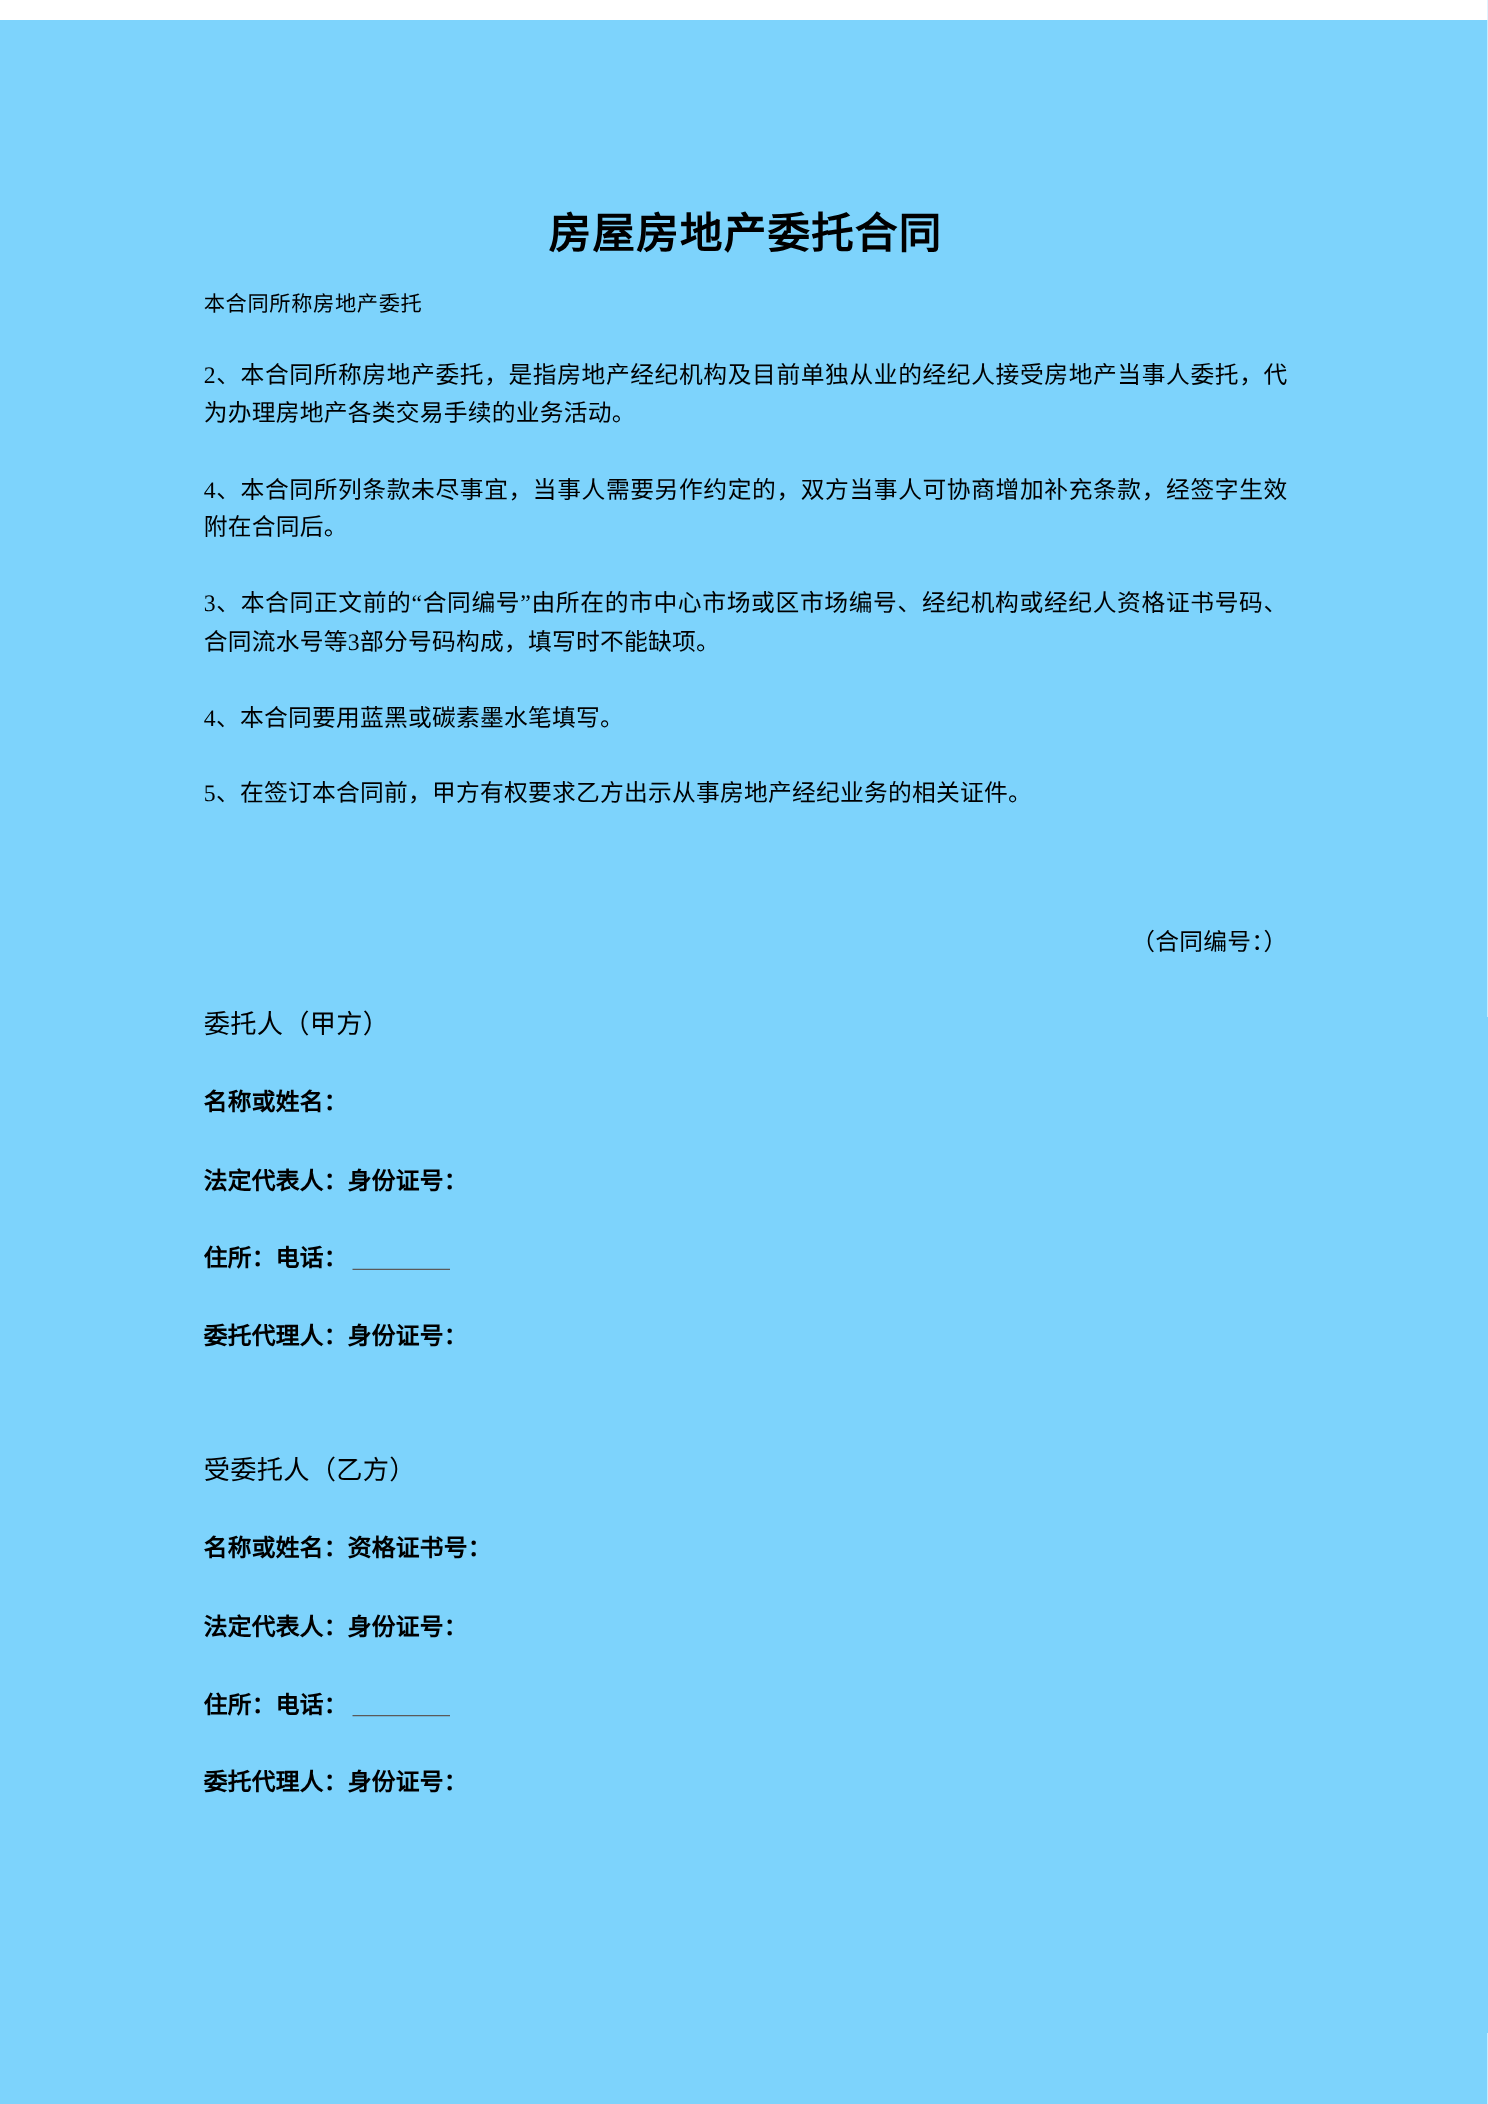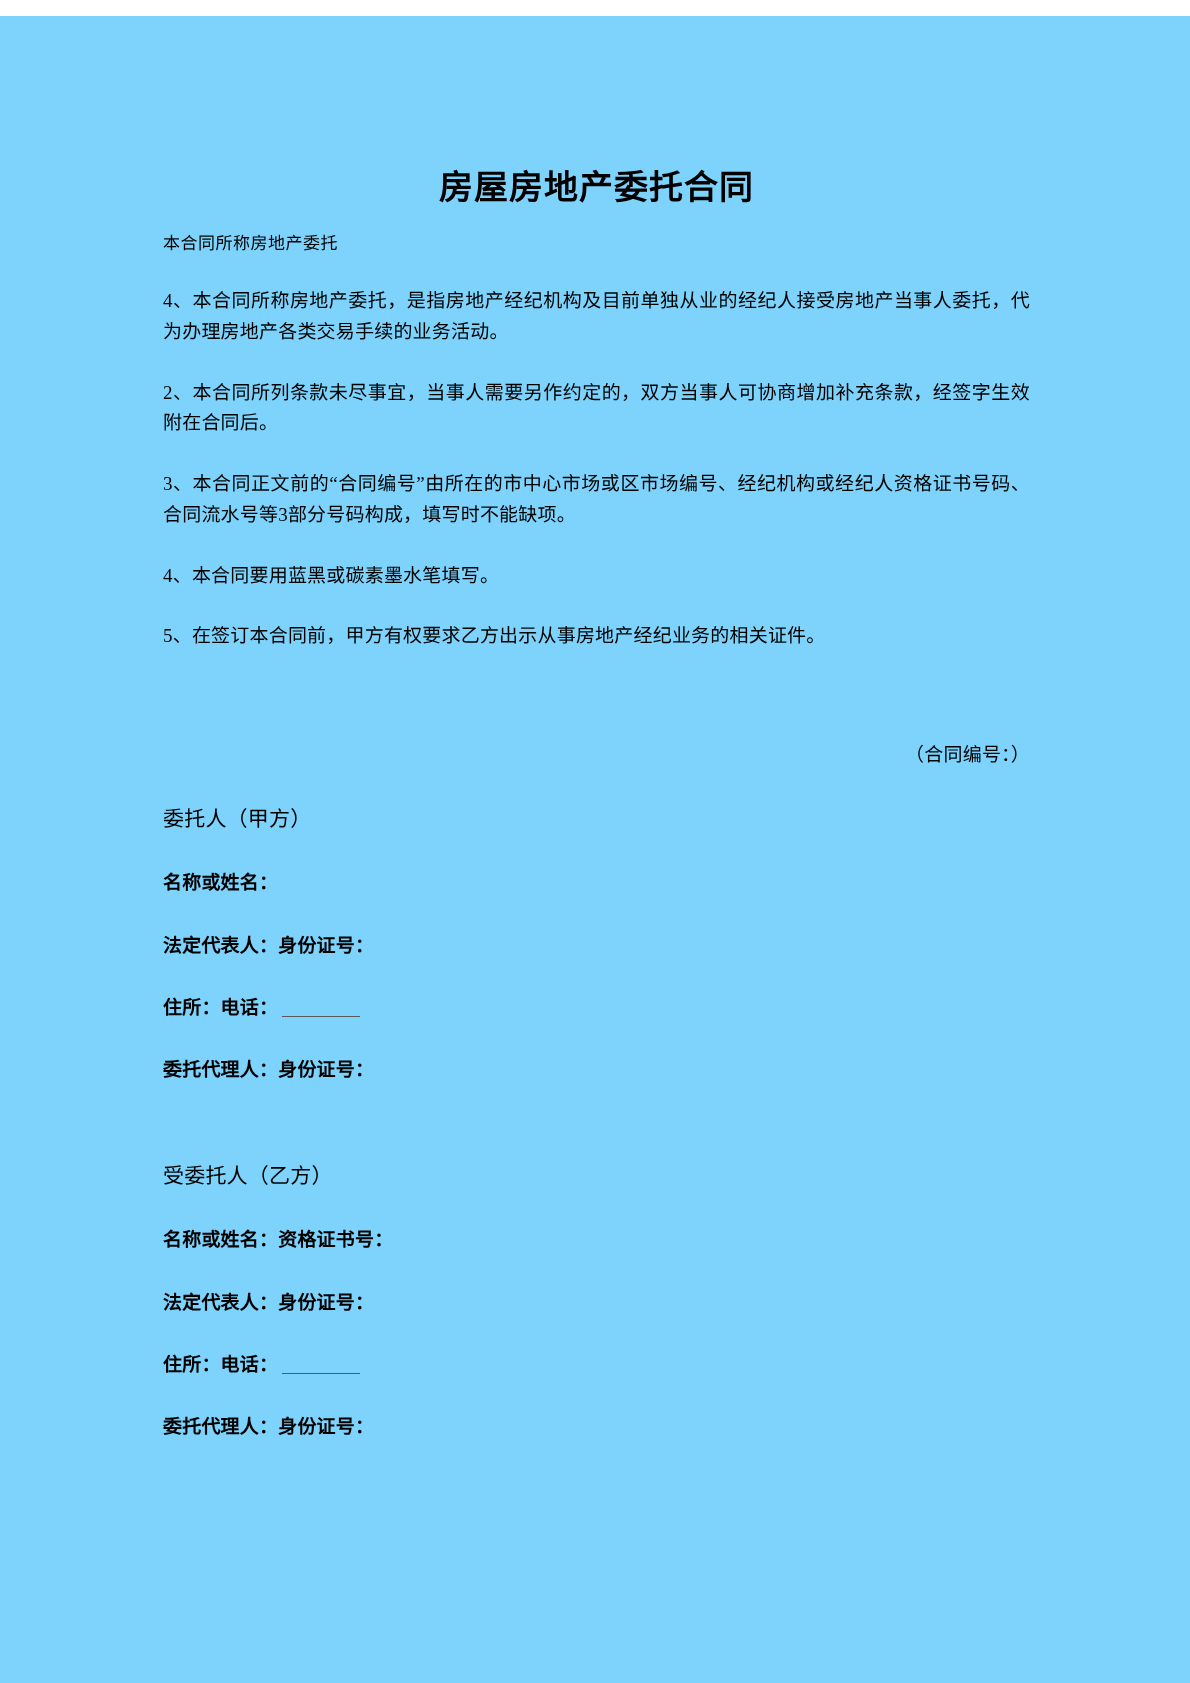--- a/index.html
+++ b/index.html
@@ -92,22 +92,22 @@
 </style>
 </head>
 <body>
 
 <div class="page">
 
   <h1 class="doc-title">房屋房地产委托合同</h1>
 
   <p class="subtitle">本合同所称房地产委托</p>
 
-  <p class="para">4、本合同所称房地产委托，是指房地产经纪机构及目前单独从业的经纪人接受房地产当事人委托，代为办理房地产各类交易手续的业务活动。</p>
-  <p class="para">2、本合同所列条款未尽事宜，当事人需要另作约定的，双方当事人可协商增加补充条款，经签字生效附在合同后。</p>
+  <p class="para">2、本合同所称房地产委托，是指房地产经纪机构及目前单独从业的经纪人接受房地产当事人委托，代为办理房地产各类交易手续的业务活动。</p>
+  <p class="para">4、本合同所列条款未尽事宜，当事人需要另作约定的，双方当事人可协商增加补充条款，经签字生效附在合同后。</p>
   <p class="para">3、本合同正文前的“合同编号”由所在的市中心市场或区市场编号、经纪机构或经纪人资格证书号码、合同流水号等3部分号码构成，填写时不能缺项。</p>
   <p class="para">4、本合同要用蓝黑或碳素墨水笔填写。</p>
   <p class="para">5、在签订本合同前，甲方有权要求乙方出示从事房地产经纪业务的相关证件。</p>
 
   <div class="spacer-lg"></div>
 
 
   <p class="line">（合同编号：）</p>
 
   <p class="party-head">委托人（甲方）</p>

